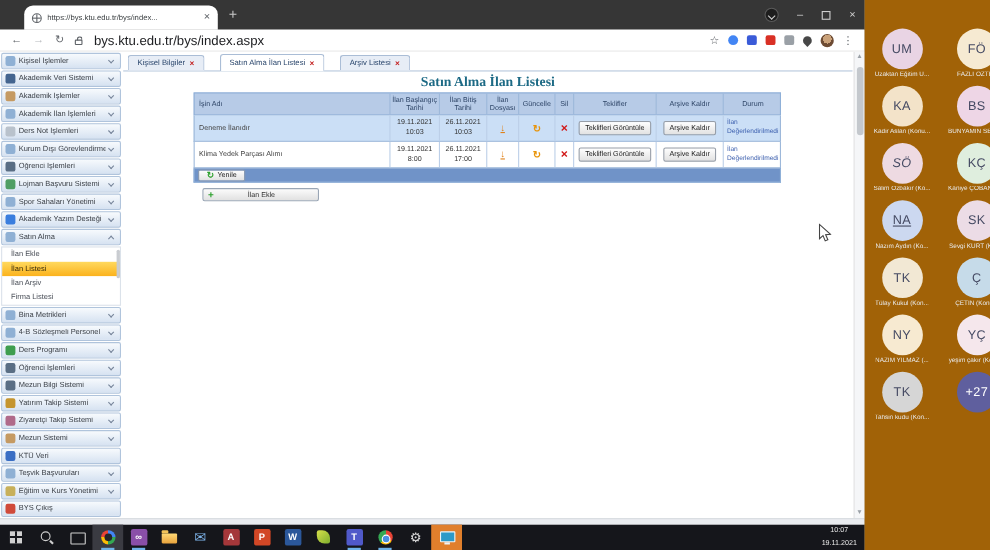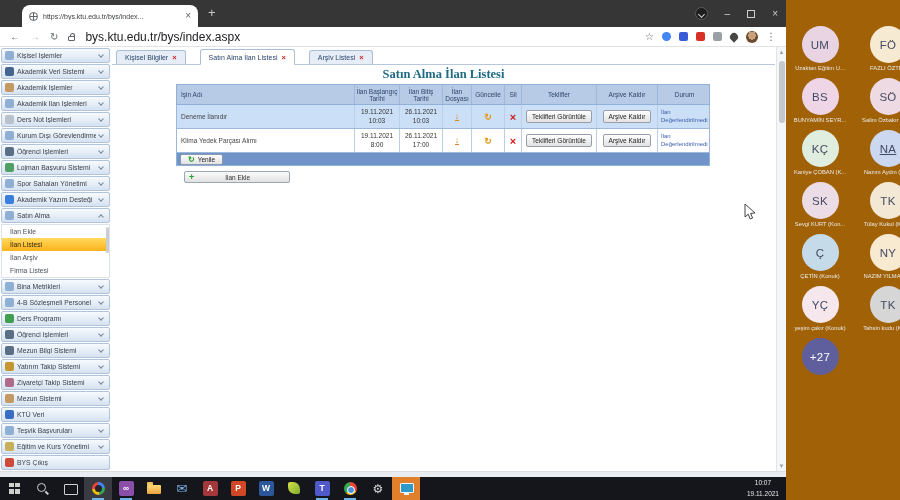--- a/index.html
+++ b/index.html
@@ -489,25 +489,29 @@
     <div class="parts">
         <div class="part">
     <div class="pcircle" style="background: rgb(233, 212, 228); color: rgb(69, 74, 99);">UM</div>
     <div class="pname">Uzaktan Eğitim U...</div>
   </div>
         <div class="part">
     <div class="pcircle" style="background: rgb(246, 234, 210); color: rgb(69, 74, 99);">FÖ</div>
     <div class="pname">FAZLI ÖZTEL</div>
   </div>
         <div class="part">
+    <div class="pcircle" style="background: rgb(243, 227, 201); color: rgb(69, 74, 99);">KA</div>
+    <div class="pname">Kadir Aslan (Konu...</div>
+  </div>
+        <div class="part">
     <div class="pcircle" style="background: rgb(238, 214, 230); color: rgb(69, 74, 99);">BS</div>
     <div class="pname">BUNYAMİN SEYR...</div>
   </div>
         <div class="part">
-    <div class="pcircle" style="background: rgb(238, 218, 226); color: rgb(69, 74, 99);">SÖ</div>
+    <div class="pcircle" style="background: rgb(238, 218, 226); color: rgb(69, 74, 99); font-style: italic;">SÖ</div>
     <div class="pname">Salim Özbakır (Ko...</div>
   </div>
         <div class="part">
     <div class="pcircle" style="background: rgb(223, 238, 222); color: rgb(69, 74, 99);">KÇ</div>
     <div class="pname">Kaniye ÇOBAN (K...</div>
   </div>
         <div class="part">
     <div class="pcircle" style="background: rgb(204, 216, 240); color: rgb(69, 74, 99); text-decoration: underline;">NA</div>
     <div class="pname">Nazım Aydın (Ko...</div>
   </div>

